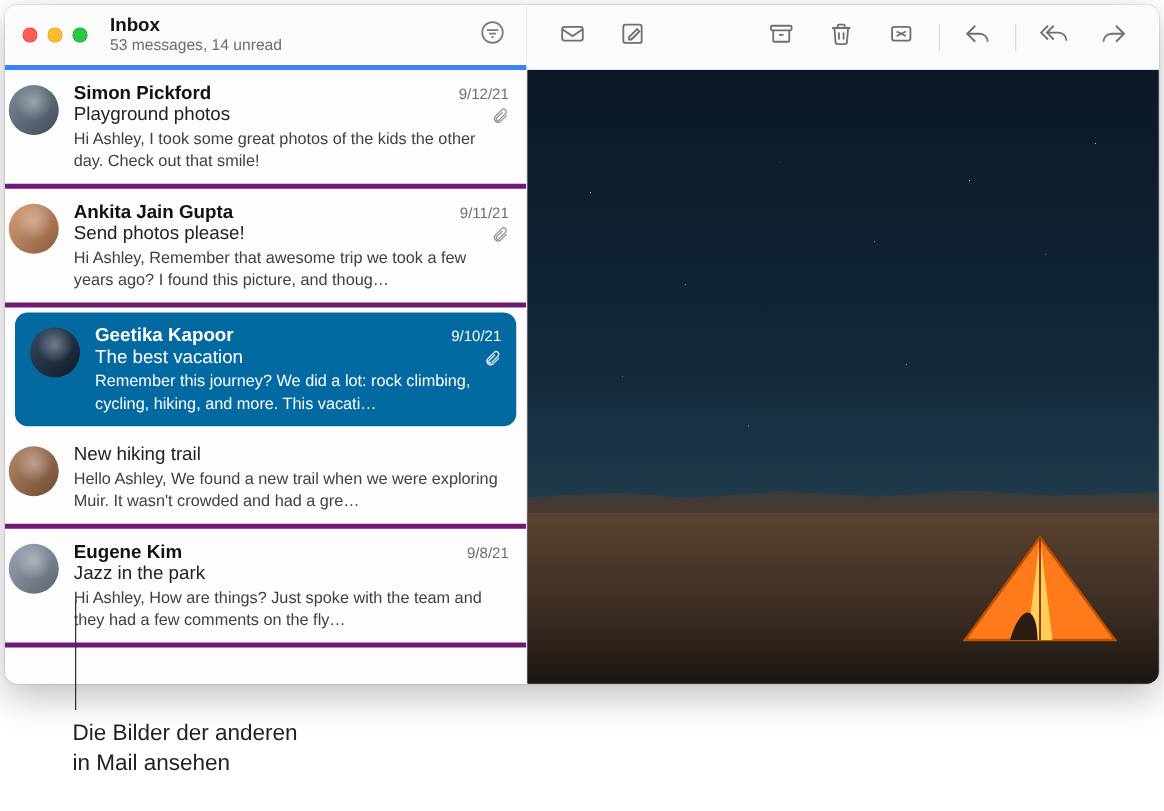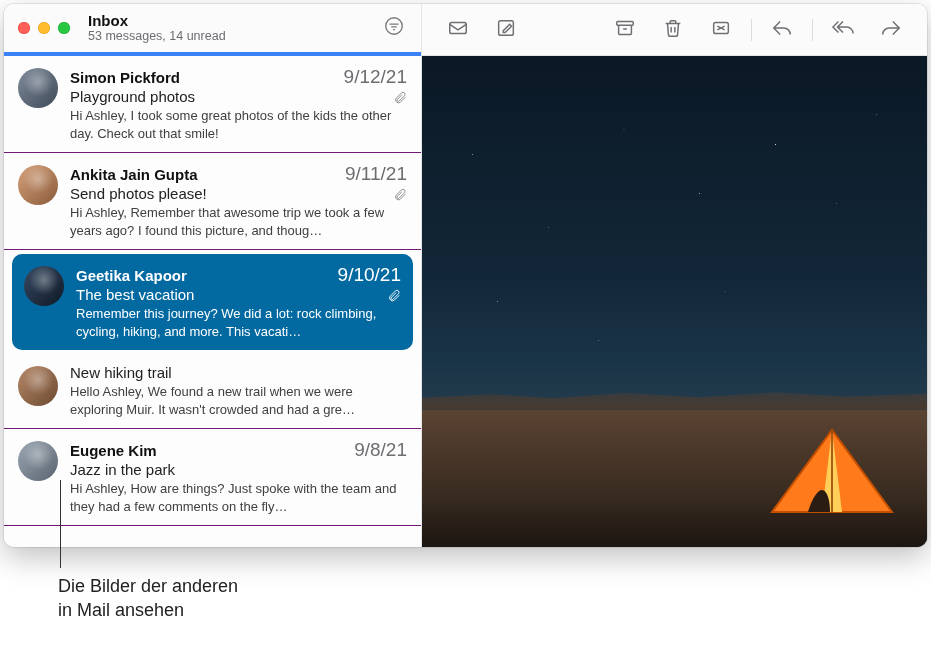--- a/index.html
+++ b/index.html
@@ -48,23 +48,23 @@
   .title-sub  { font-size: 12.5px; color: #6d6d72; }
   .filter-btn {
     width: 30px; height: 30px; display: flex; align-items: center; justify-content: center;
     color: #7a7a7f; border-radius: 6px;
   }
   .filter-btn svg { width: 22px; height: 22px; stroke: currentColor; fill: none; stroke-width: 1.5; }
 
   .msg-list { flex: 1; overflow: hidden; }
   .msg {
     display: flex;
-    padding: 10px 14px 10px 14px;
+    padding: 10px 14px 10px 3px;
     gap: 12px;
-    border-bottom: 1px solid #701a75;
+    border-bottom: 4px solid #701a75;
     cursor: pointer;
     position: relative;
   }
   .msg:first-child { border-top: none; }
   .avatar {
     width: 40px; height: 40px; border-radius: 50%;
     background: linear-gradient(135deg,#8e97a3,#5d6773);
     flex: 0 0 40px;
     margin-top: 2px;
     position: relative;
@@ -77,21 +77,21 @@
   }
   .av1 { background: linear-gradient(135deg,#7f8b9a,#3f4b59); }
   .av2 { background: linear-gradient(135deg,#d6a27a,#8a5a3b); }
   .av3 { background: linear-gradient(135deg,#384a63,#0e1926); }
   .av4 { background: linear-gradient(135deg,#b7896a,#6d4a30); }
   .av5 { background: linear-gradient(135deg,#9ca7b3,#5a6470); }
 
   .msg-body { flex: 1; min-width: 0; }
   .msg-row1 { display: flex; align-items: baseline; }
   .msg-sender { font-size: 15px; font-weight: 700; color: #111; flex: 1; white-space: nowrap; overflow: hidden; text-overflow: ellipsis; }
-  .msg-date { font-size: 19px; color: #6d6d72; margin-left: 8px; }
+  .msg-date { font-size: 12px; color: #6d6d72; margin-left: 8px; }
   .msg-row2 { display: flex; align-items: center; gap: 6px; }
   .msg-subject { font-size: 15px; font-weight: 400; color: #222; flex: 1; white-space: nowrap; overflow: hidden; text-overflow: ellipsis; }
   .attach { width: 14px; height: 14px; color: #888; }
   .attach svg { width: 14px; height: 14px; stroke: currentColor; fill: none; stroke-width: 1.6; }
   .msg-preview {
     font-size: 13px; color: #404040; margin-top: 2px;
     display: -webkit-box; -webkit-line-clamp: 2; -webkit-box-orient: vertical; overflow: hidden;
     line-height: 1.35;
   }
 

